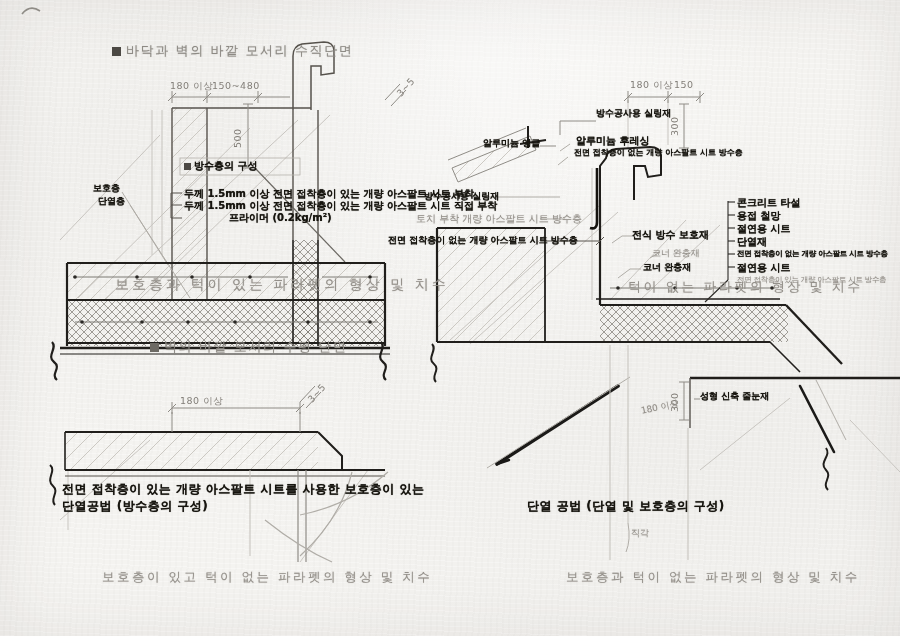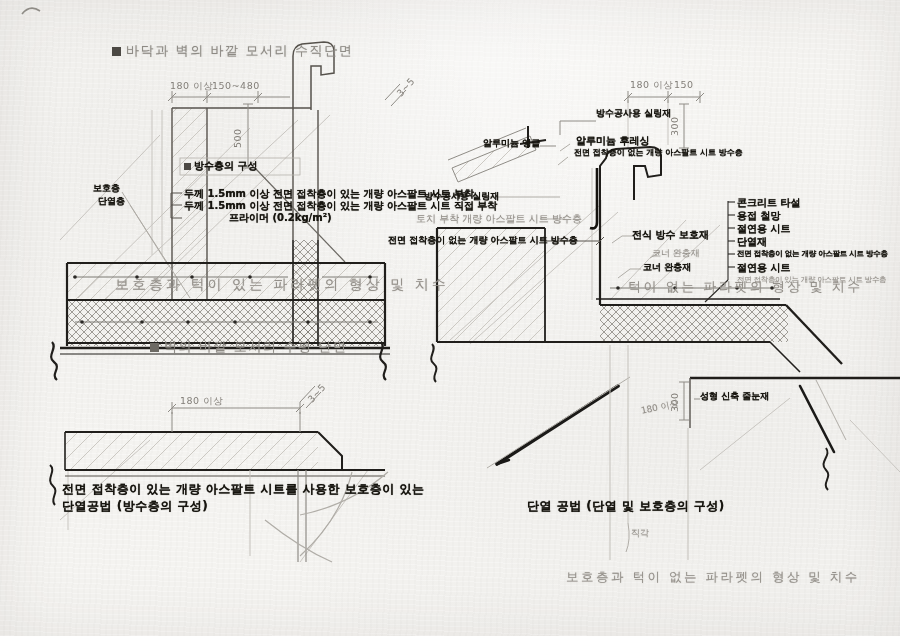--- a/index.html
+++ b/index.html
@@ -312,20 +312,21 @@
   <div class="lbl dark s10" style="left:184px;top:160px;"><span class="sq dk" style="width:7px;height:7px;margin-right:3px;"></span><span>방수층의 구성</span></div>
   <div class="lbl dark s85" style="left:184px;top:188px;">두께 1.5mm 이상 전면 접착층이 있는 개량 아스팔트 시트 부착</div>
   <div class="lbl dark s85" style="left:184px;top:200px;">두께 1.5mm 이상 전면 접착층이 있는 개량 아스팔트 시트 직접 부착</div>
   <div class="lbl dark s85" style="left:184px;top:212px;margin-left:45px;">프라이머 (0.2kg/m²)</div>
   <div class="lbl dark s9" style="left:93px;top:183px;">보호층</div>
   <div class="lbl dark s9" style="left:98px;top:196px;">단열층</div>
 
   <div class="lbl gray" style="left:115px;top:276px;font-size:14px;letter-spacing:3px;">보호층과 턱이 있는 파라펫의 형상 및 치수</div>
   <div class="lbl dark note" style="left:62px;top:483px;">전면 접착층이 있는 개량 아스팔트 시트를 사용한 보호층이 있는</div>
   <div class="lbl dark note" style="left:62px;top:500px;">단열공법 (방수층의 구성)</div>
+  <div class="lbl gray ghostcap" style="left:102px;top:570px;">보호층이 있고 턱이 없는 파라펫의 형상 및 치수</div>
 
 
   <div class="lbl dim" style="left:630px;top:80px;">180 이상</div>
   <div class="lbl dim" style="left:674px;top:80px;">150</div>
   <div class="lbl dim rot90" style="left:670px;top:136px;">300</div>
   <div class="lbl dim rot90" style="left:670px;top:412px;">300</div>
   <div class="lbl gray s9 rot12" style="left:640px;top:406px;">180 이상</div>
 
   <div class="lbl dark s9" style="left:596px;top:108px;">방수공사용 실링재</div>
   <div class="lbl dark s9" style="left:483px;top:138px;">알루미늄 앵글</div>

